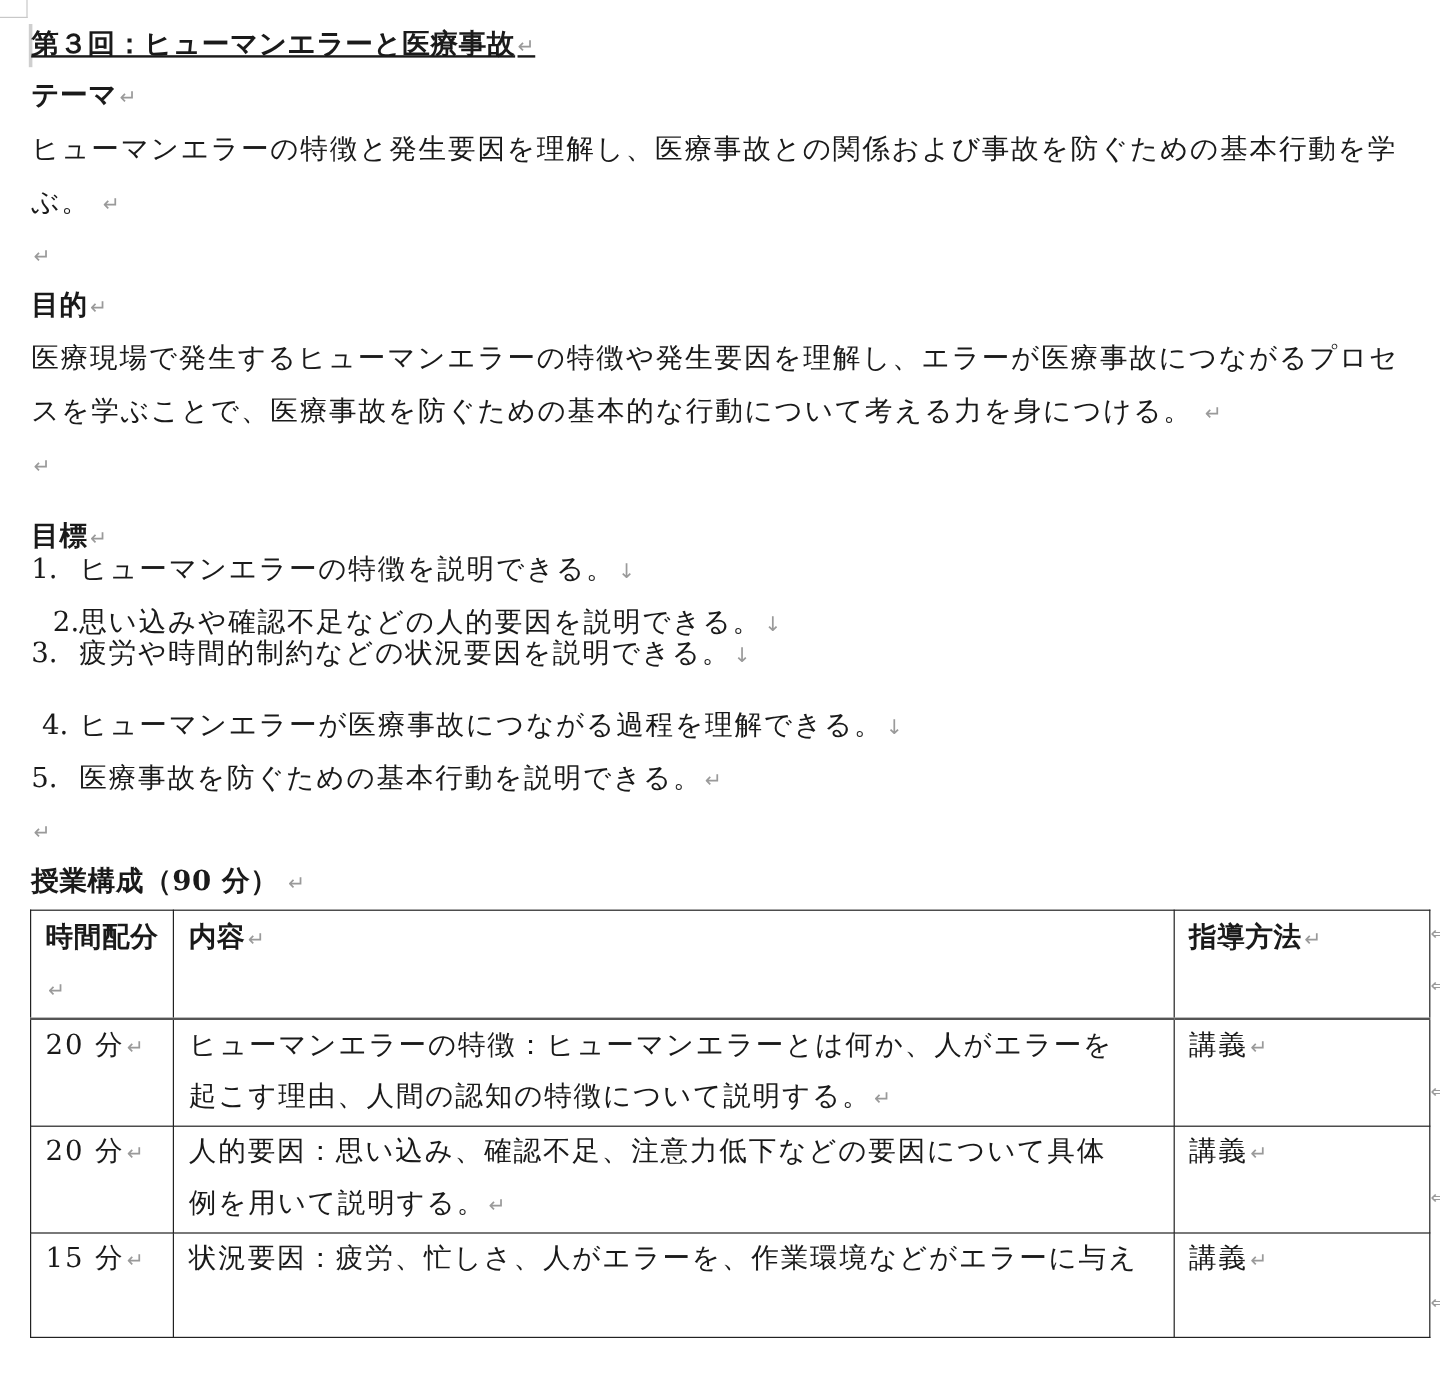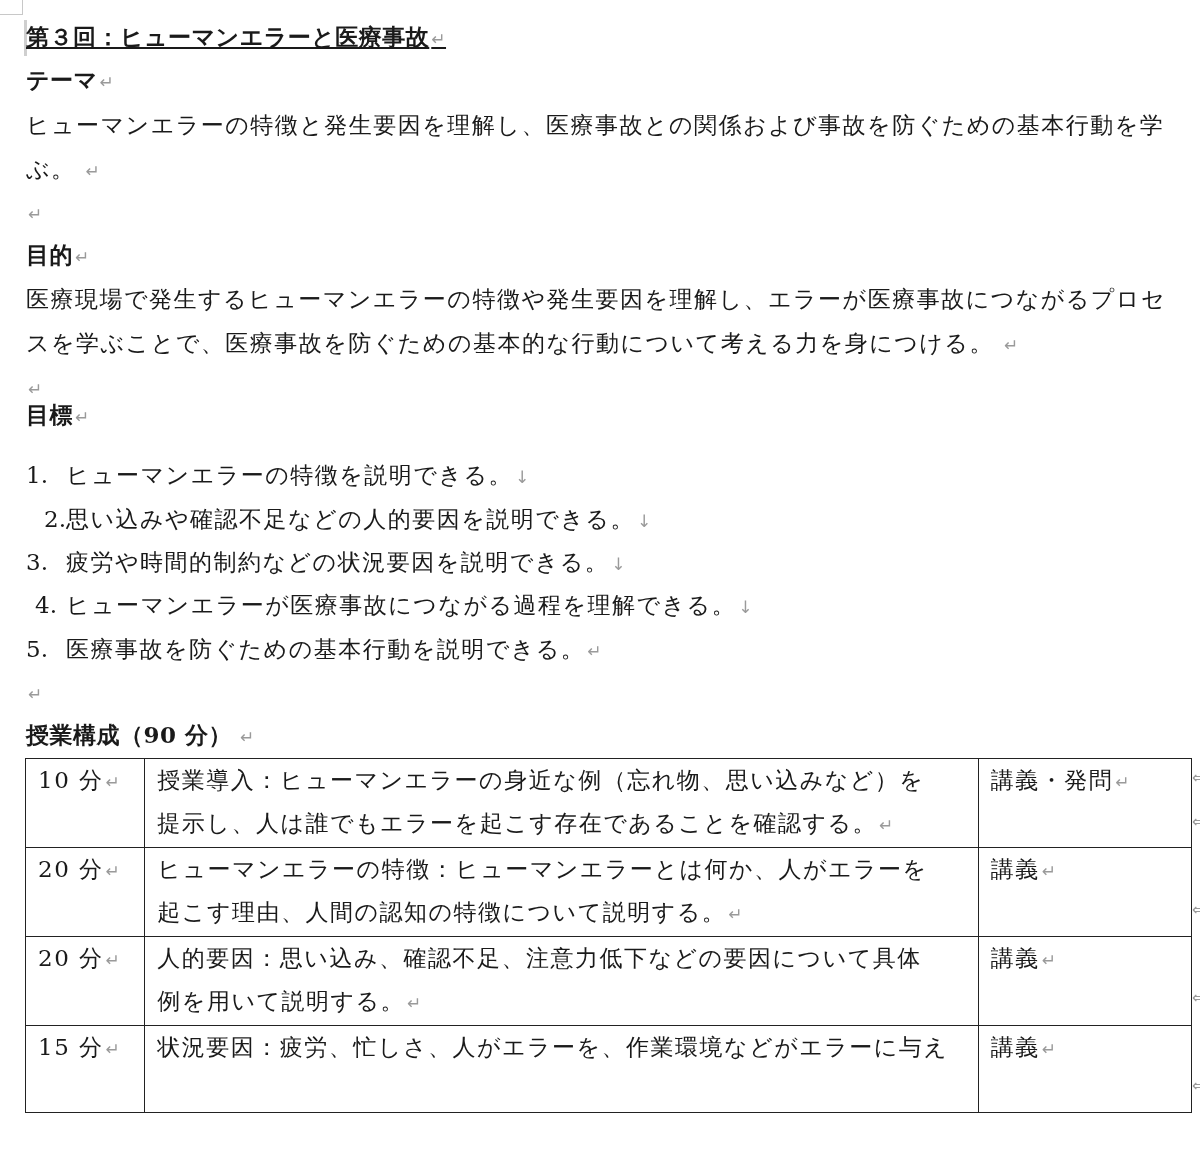--- a/index.html
+++ b/index.html
@@ -113,30 +113,30 @@
 <div class="line" style="top:284px;">
   <span>医療現場で発生するヒューマンエラーの特徴や発生要因を理解し、エラーが医療事故につながるプロセ</span>
 </div>
 <div class="line" style="top:328px;text-align:center;">
   <span>スを学ぶことで、医療事故を防ぐための基本的な行動について考える力を身につける。</span><span class="mark" style="margin-left:10px;">↵</span>
 </div>
 <div class="line" style="top:372px;">
   <span class="mark">↵</span>
 </div>
 
-<div class="line bold" style="top:400px;">
+<div class="line bold" style="top:432px;">
   <span>目標</span><span class="mark">↵</span>
 </div>
 <div class="line" style="top:460px;">
   <span class="num">1.</span><span>ヒューマンエラーの特徴を説明できる。</span><span class="mark">↓</span>
 </div>
 <div class="line" style="top:504px;text-align:right;">
   <span class="num">2.</span><span>思い込みや確認不足などの人的要因を説明できる。</span><span class="mark">↓</span>
 </div>
-<div class="line" style="top:547px;">
+<div class="line" style="top:530px;">
   <span class="num">3.</span><span>疲労や時間的制約などの状況要因を説明できる。</span><span class="mark">↓</span>
 </div>
 <div class="line" style="top:590px;text-align:center;">
   <span class="num">4.</span><span>ヒューマンエラーが医療事故につながる過程を理解できる。</span><span class="mark">↓</span>
 </div>
 <div class="line" style="top:634px;">
   <span class="num">5.</span><span>医療事故を防ぐための基本行動を説明できる。</span><span class="mark">↵</span>
 </div>
 <div class="line" style="top:677px;">
   <span class="mark">↵</span>
@@ -146,27 +146,24 @@
   <span>授業構成（90 分）</span><span class="mark" style="margin-left:8px;">↵</span>
 </div>
 
 <table class="schedule">
   <colgroup>
     <col class="col-time">
     <col class="col-content">
     <col class="col-method">
   </colgroup>
   <tbody>
-  <tr class="row">
-    <td><span>10 分</span><span class="mark">↵</span></td>
-    <td>
-          <div>授業導入：ヒューマンエラーの身近な例（忘れ物、思い込みなど）を</div>
-          <div><span>提示し、人は誰でもエラーを起こす存在であることを確認する。</span><span class="mark">↵</span></div>
-        </td>
-    <td><span>講義・発問</span><span class="mark">↵</span></td>
+      <tr class="head">
+    <td><span>時間配分</span><span class="mark">↵</span></td>
+    <td><span>内容</span><span class="mark">↵</span></td>
+    <td><span>指導方法</span><span class="mark">↵</span></td>
   </tr>
   <tr class="row">
     <td><span>20 分</span><span class="mark">↵</span></td>
     <td>
           <div>ヒューマンエラーの特徴：ヒューマンエラーとは何か、人がエラーを</div>
           <div><span>起こす理由、人間の認知の特徴について説明する。</span><span class="mark">↵</span></div>
         </td>
     <td><span>講義</span><span class="mark">↵</span></td>
   </tr>
   <tr class="row">

